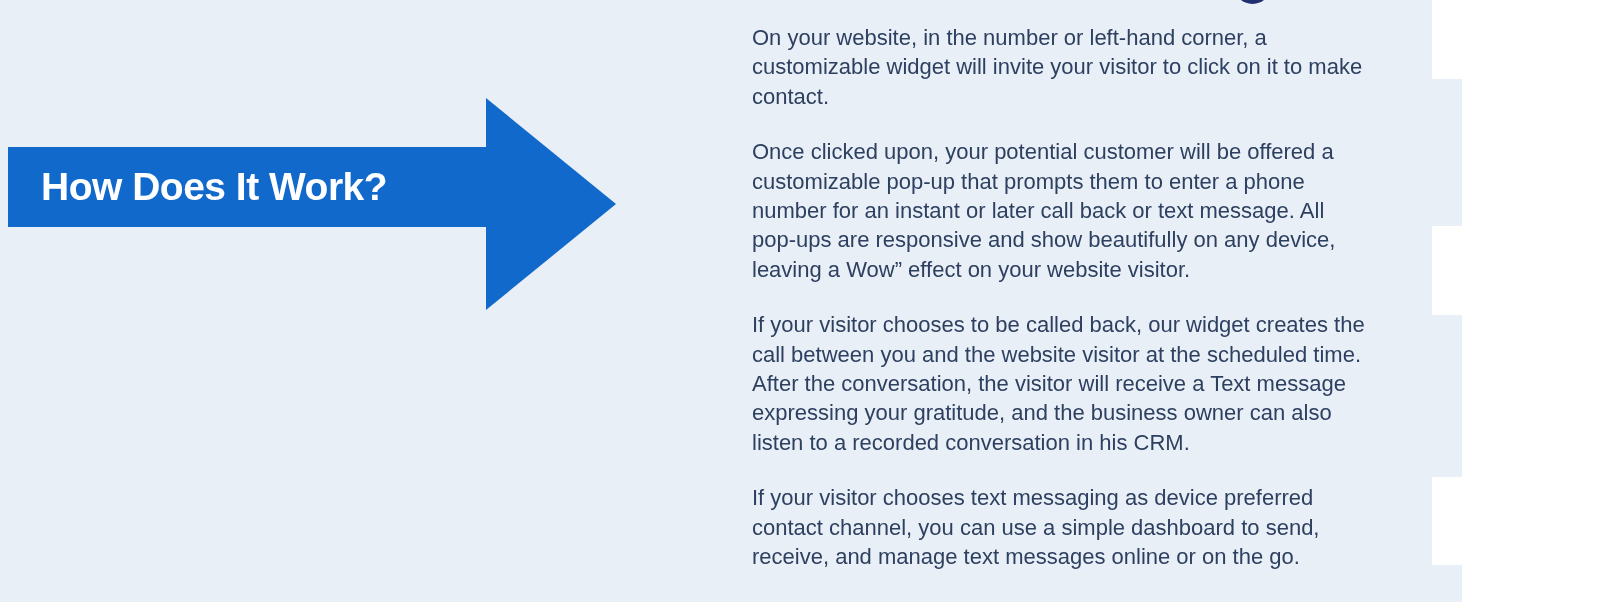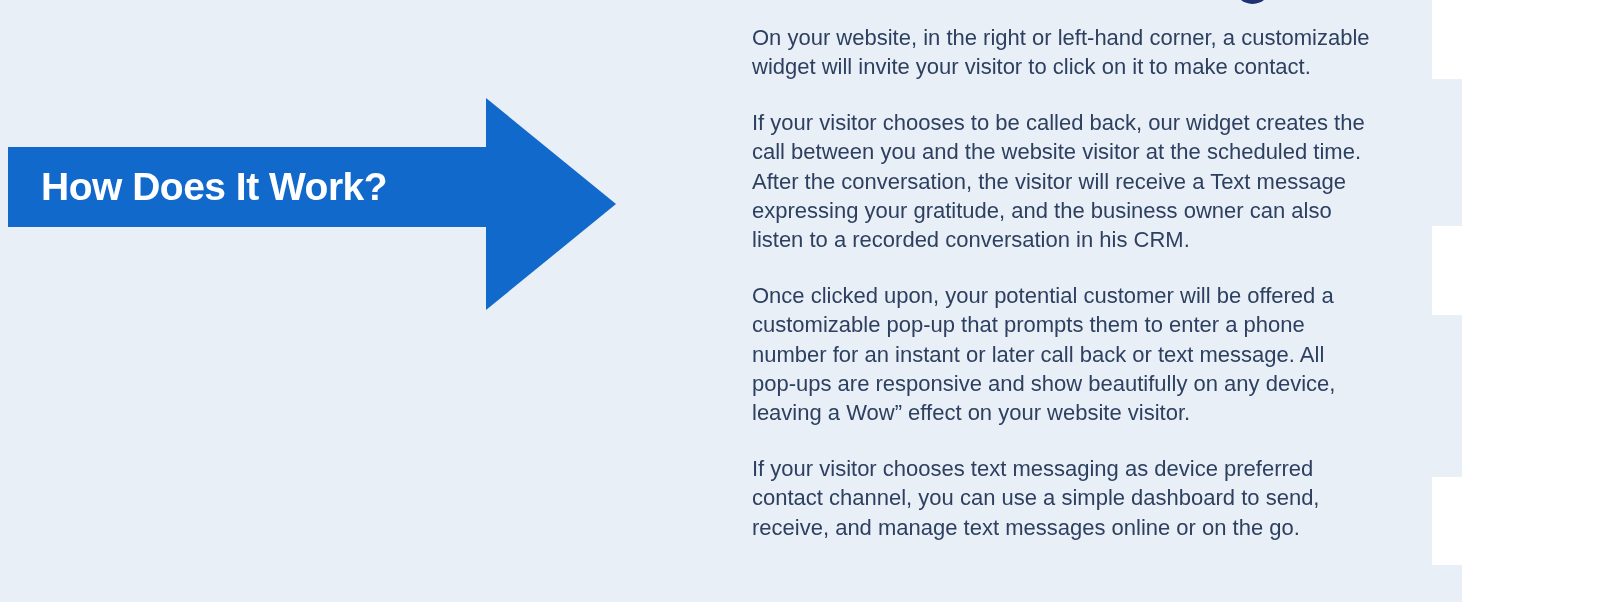--- a/index.html
+++ b/index.html
@@ -95,17 +95,17 @@
 <div class="notch notch-3"></div>
 
 <div class="badge-circle"></div>
 
 <div class="arrow-rect">
   <h2 class="heading">How Does It Work?</h2>
 </div>
 <div class="arrow-head"></div>
 
 <div class="text-col">
-  <p>On your website, in the right or left-hand corner, a customizable widget will invite your visitor to click on it to make contact.</p>
+  <p>On your website, in the number or left-hand corner, a customizable widget will invite your visitor to click on it to make contact.</p>
+  <p>Once clicked upon, your potential customer will be offered a customizable pop-up that prompts them to enter a phone number for an instant or later call back or text message. All pop-ups are responsive and show beautifully on any device, leaving a Wow” effect on your website visitor.</p>
   <p>If your visitor chooses to be called back, our widget creates the call between you and the website visitor at the scheduled time. After the conversation, the visitor will receive a Text message expressing your gratitude, and the business owner can also listen to a recorded conversation in his CRM.</p>
-  <p>Once clicked upon, your potential customer will be offered a customizable pop-up that prompts them to enter a phone number for an instant or later call back or text message. All pop-ups are responsive and show beautifully on any device, leaving a Wow” effect on your website visitor.</p>
   <p>If your visitor chooses text messaging as device preferred contact channel, you can use a simple dashboard to send, receive, and manage text messages online or on the go.</p>
 </div>
 
 </body></html>

